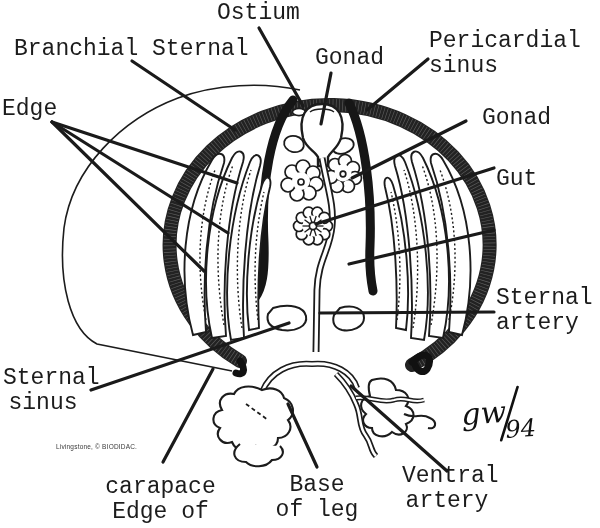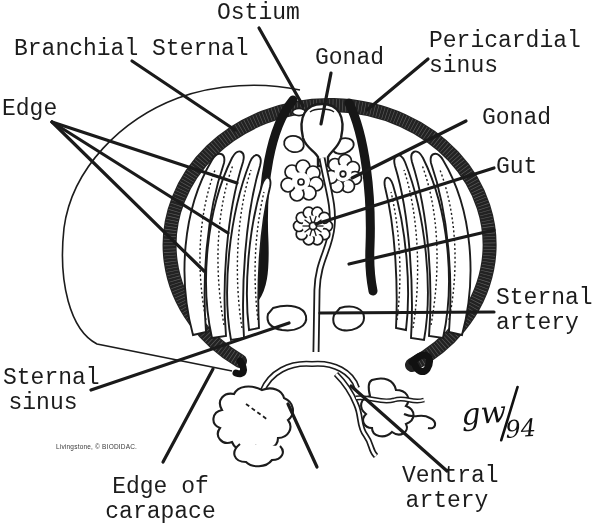--- a/index.html
+++ b/index.html
@@ -174,32 +174,36 @@
 
   <div class="lbl" style="left:217px;top:1px">Ostium</div>
   <div class="lbl" style="left:14px;top:37px">Branchial Sternal</div>
   <div class="lbl" style="left:315px;top:46px">Gonad</div>
   <div class="lbl" style="left:429px;top:29px">
     <div>Pericardial</div>
     <div>sinus</div>
   </div>
   <div class="lbl" style="left:2px;top:97px">Edge</div>
   <div class="lbl" style="left:482px;top:106px">Gonad</div>
-  <div class="lbl" style="left:496px;top:155px">Gut</div>
+  <div class="lbl" style="left:496px;top:167px">Gut</div>
   <div class="lbl" style="left:496px;top:286px">
     <div>Sternal</div>
     <div>artery</div>
   </div>
   <div class="lbl center" style="left:3px;top:366px;width:80px">
     <div>Sternal</div>
     <div>sinus</div>
   </div>
   <div class="lbl center" style="left:103px;top:475px;width:115px">
+    <div>carapace</div>
     <div>Edge of</div>
-    <div>carapace</div>
+  </div>
+  <div class="lbl center" style="left:272px;top:473px;width:90px">
+    <div>Base</div>
+    <div>of leg</div>
   </div>
   <div class="lbl center" style="left:402px;top:464px;width:90px">
     <div>Ventral</div>
     <div>artery</div>
   </div>
 
   <div class="credit">Livingstone, © BIODIDAC.</div>
 </div>
 
 </body></html>

